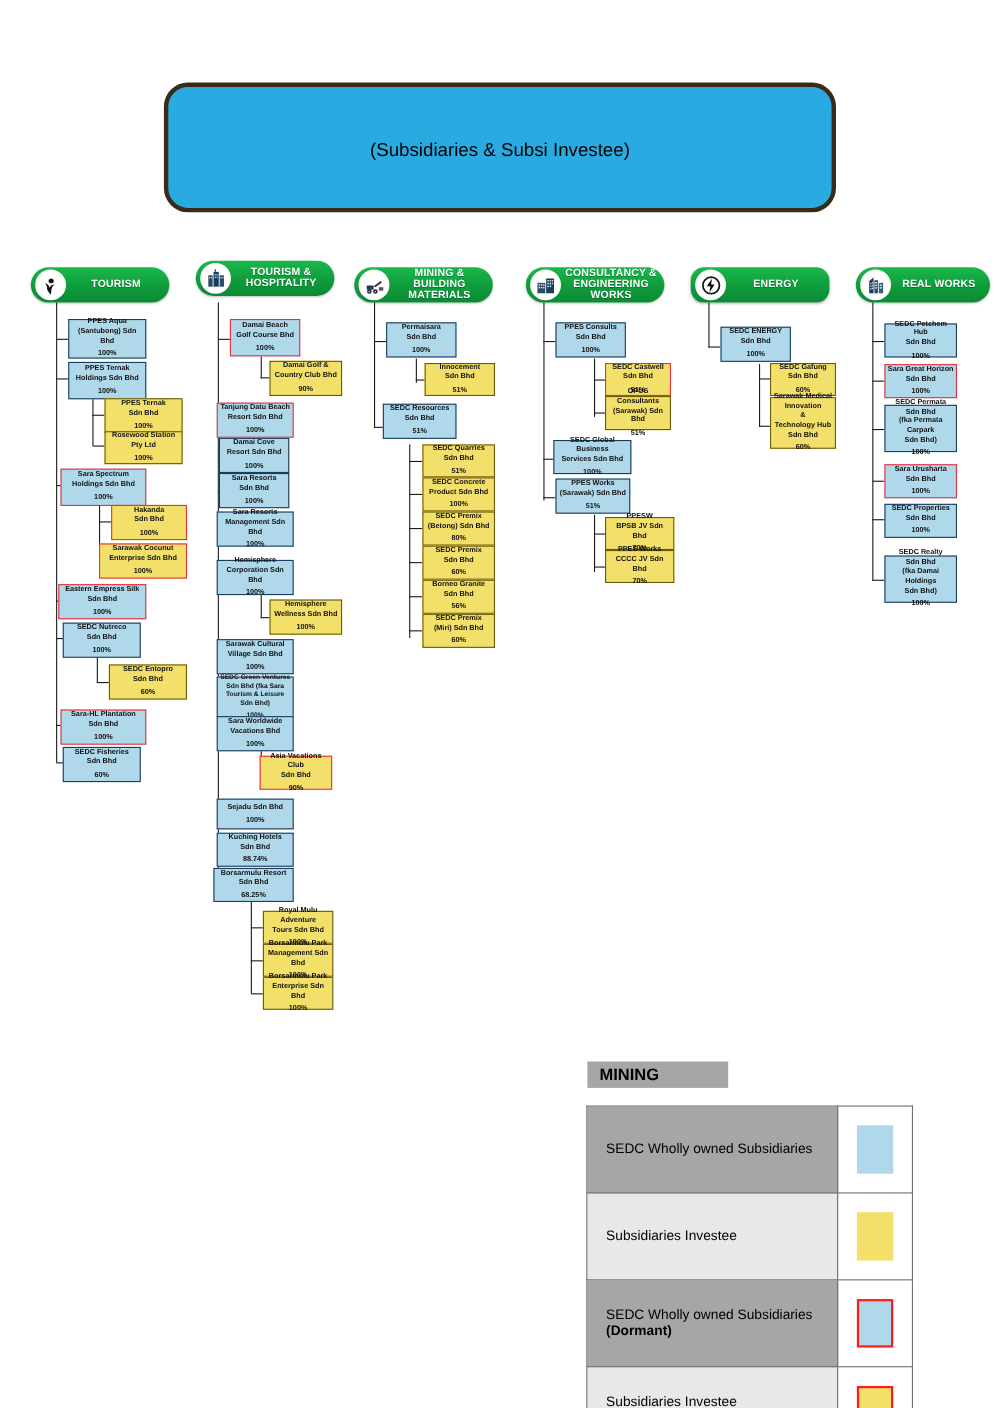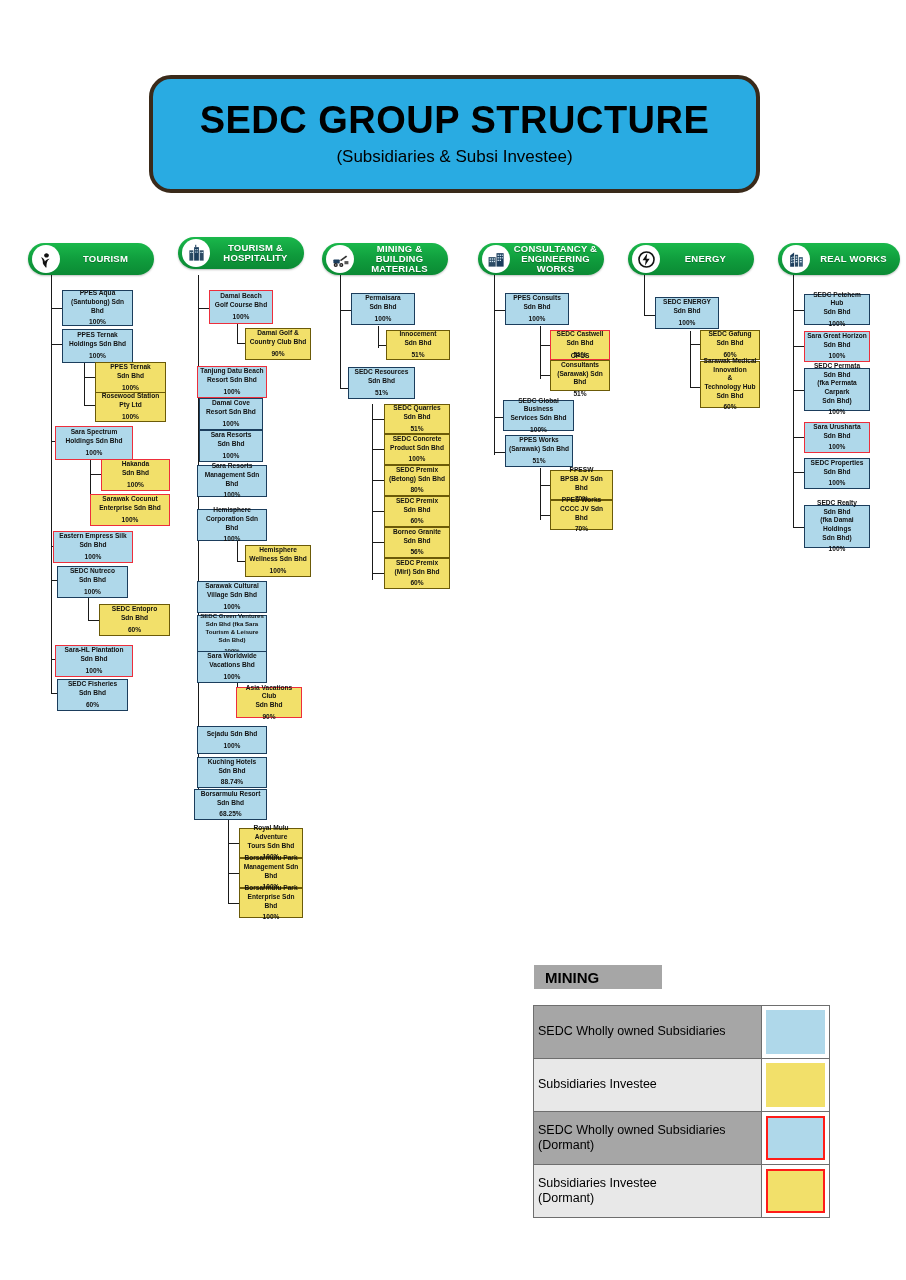--- a/index.html
+++ b/index.html
@@ -116,47 +116,46 @@
   }
   #legend-table {
     position: absolute;
     left: 533px; top: 1005px;
     width: 297px;
     border: 1.5px solid #6e6e6e;
     border-collapse: collapse;
   }
   #legend-table td {
     border: 1.5px solid #6e6e6e;
-    padding: 4px;
+    padding: 17px;
     vertical-align: middle;
     margin-left: 32px;
   }
   .lg-text {
     font-size: 12.5px; color: #000;
     padding: 7px 0 7px 9px;
     line-height: 1.22;
     height: 44px;
   }
-  .lg-text b { font-weight: normal; }
+  .lg-text b { font-weight: bold; }
   .lg-swatch { width: 68px; }
   .lg-row-a .lg-text { background: #A6A6A6; }
   .lg-row-b .lg-text { background: #E8E8E8; }
   .sw { width: 100%; height: 44px; }
   .sw-blue { background: #AFD8EA; }
   .sw-yell { background: #F2E06A; }
   .sw-blue-d { background: #AFD8EA; outline: 2px solid #FF1C18; outline-offset: -2px; }
   .sw-yell-d { background: #F2E06A; outline: 2px solid #FF1C18; outline-offset: -2px; }
 </style>
 </head>
 <body>
 
 <div id="page">
 
   <div id="title-banner">
-    <div id="title-main">SEDC GROUP STRUCTURE</div>
     <div id="title-sub">(Subsidiaries &amp; Subsi Investee)</div>
   </div>
 
   <div class="pill" style="left:28px;  top:243px; width:126px;">
     <span class="pill-icon">
       <svg width="19" height="19" viewBox="0 0 24 24">
           <path fill="#111" d="M12 22c0-6 1-9 4-11-3 .3-5 1.6-6 3.6-.5-2.6-2.3-4.6-5-5.3 2 2.6 2.6 5 2.4 7.4C8.1 19 10 20 11 22z"></path>
           <path fill="#111" d="M12 4c1.6 0 3 1.2 3 2.8 0 1.5-1.4 2.7-3 2.7S9 8.3 9 6.8C9 5.2 10.4 4 12 4z"></path>
         </svg>
     </span>
@@ -219,21 +218,21 @@
             <rect x="16" y="9" width="1.7" height="1.7"></rect>
             <rect x="18.6" y="9" width="1.4" height="1.7"></rect>
             <rect x="13.3" y="12.2" width="1.7" height="1.7"></rect>
             <rect x="16" y="12.2" width="1.7" height="1.7"></rect>
           </g>
         </svg>
     </span>
     <span class="pill-label">CONSULTANCY &amp; ENGINEERING WORKS</span>
   </div>
 
-  <div class="pill" style="left:628px; top:243px; width:126px;">
+  <div class="pill" style="left:628px; top:243px; width:126px;border-radius:12px;">
     <span class="pill-icon">
       <svg width="19" height="19" viewBox="0 0 24 24">
           <circle cx="12" cy="12" r="9.5" fill="none" stroke="#111" stroke-width="2"></circle>
           <path fill="#111" d="M13 4 L7 13 h4 l-1 7 6-9 h-4 z"></path>
         </svg>
     </span>
     <span class="pill-label">ENERGY</span>
   </div>
 
   <div class="pill" style="left:778px; top:243px; width:122px;">

